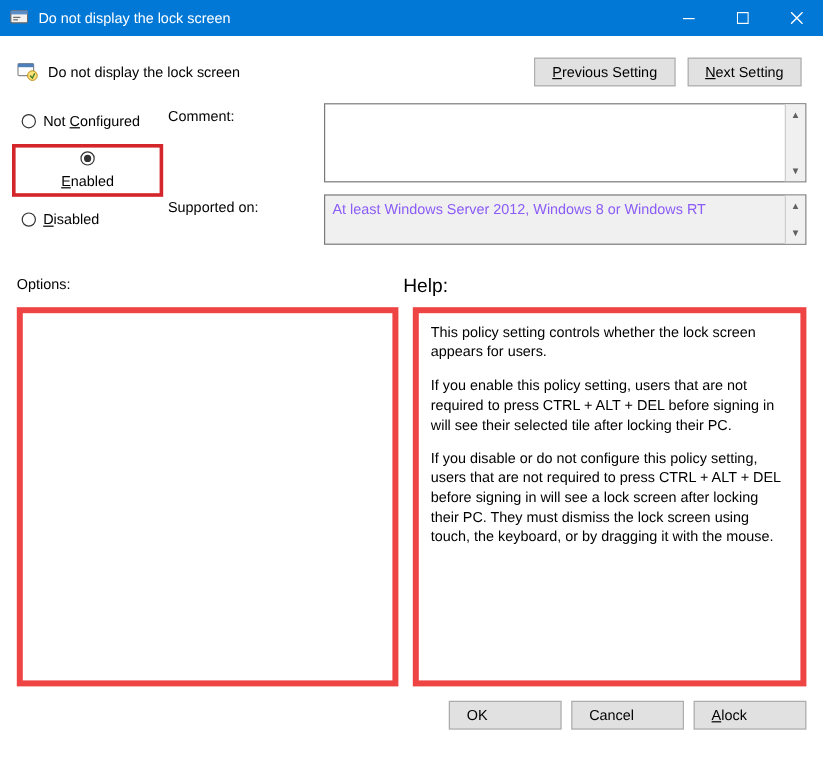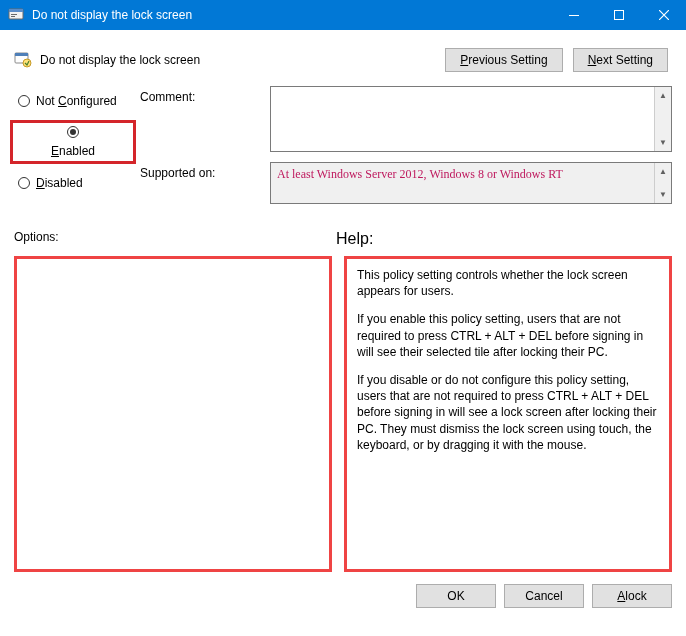--- a/index.html
+++ b/index.html
@@ -32,39 +32,39 @@
   .radio.selected .circ::after { content: ""; position: absolute; width: 6px; height: 6px; background: #333; border-radius: 50%; top: 2px; left: 2px; }
   .radio .mnemonic { text-decoration: underline; }
   .radio.highlight-frame { outline: 3px solid #d4252a; outline-offset: 1px; flex-direction: column; }
 
   .fields-col { flex: 1; }
   .field-row { display: flex; margin-bottom: 10px; gap: 44px; }
   .field-label { width: 86px; font-size: 12px; padding-top: 4px; }
   .textarea-wrap { flex: 1; position: relative; border: 1px solid #7a7a7a; background: #fff; display: flex; }
   .textarea-wrap.ro { background: #f0f0f0; }
   .textarea-inner { flex: 1; padding: 4px 6px; font-size: 12px; color: #000; resize: none; border: none; background: transparent; outline: none; }
-  .textarea-inner.ro { color: #be185d; font-family: Liberation Serif, serif; }
+  .textarea-inner.ro { color: #8b5cf6; }
   .scroll-btns { width: 17px; display: flex; flex-direction: column; justify-content: space-between; background: #f0f0f0; border-left: 1px solid #cdcdcd; }
   .scroll-btn { height: 17px; display: flex; align-items: center; justify-content: center; color: #606060; font-size: 8px; }
 
   
   .lower-labels { display: flex; margin-top: 16px; }
   .options-label { width: 322px; font-size: 12px; }
   .help-label { font-size: 16px; }
 
   .lower { display: flex; gap: 12px; margin-top: 8px; }
-  .panel { border: 3px solid #ef4444; height: 316px; overflow: hidden; }
+  .panel { border: 5px solid #ef4444; height: 316px; overflow: hidden; }
   .options-panel { width: 318px; }
   .help-panel { flex: 1; position: relative; }
   .help-body { padding: 8px 10px; font-size: 12px; line-height: 1.35; height: 100%; overflow: hidden; }
   .help-body p { margin: 0 0 12px 0; }
 
   
   .footer { display: flex; justify-content: flex-end; gap: 8px; padding: 12px 14px 0 0; }
-  .footer .btn { width: 80px; text-align: center; }
+  .footer .btn { width: 94px; text-align: left; }
 
   svg { display: block; }
 </style>
 </head>
 <body>
 
 <div class="titlebar">
   <span class="app-icon">
     <svg width="16" height="16" viewBox="0 0 16 16">
       <rect x="1" y="2" width="14" height="10" rx="1" fill="#f2f2f2" stroke="#6a6a6a" stroke-width="1"></rect>

